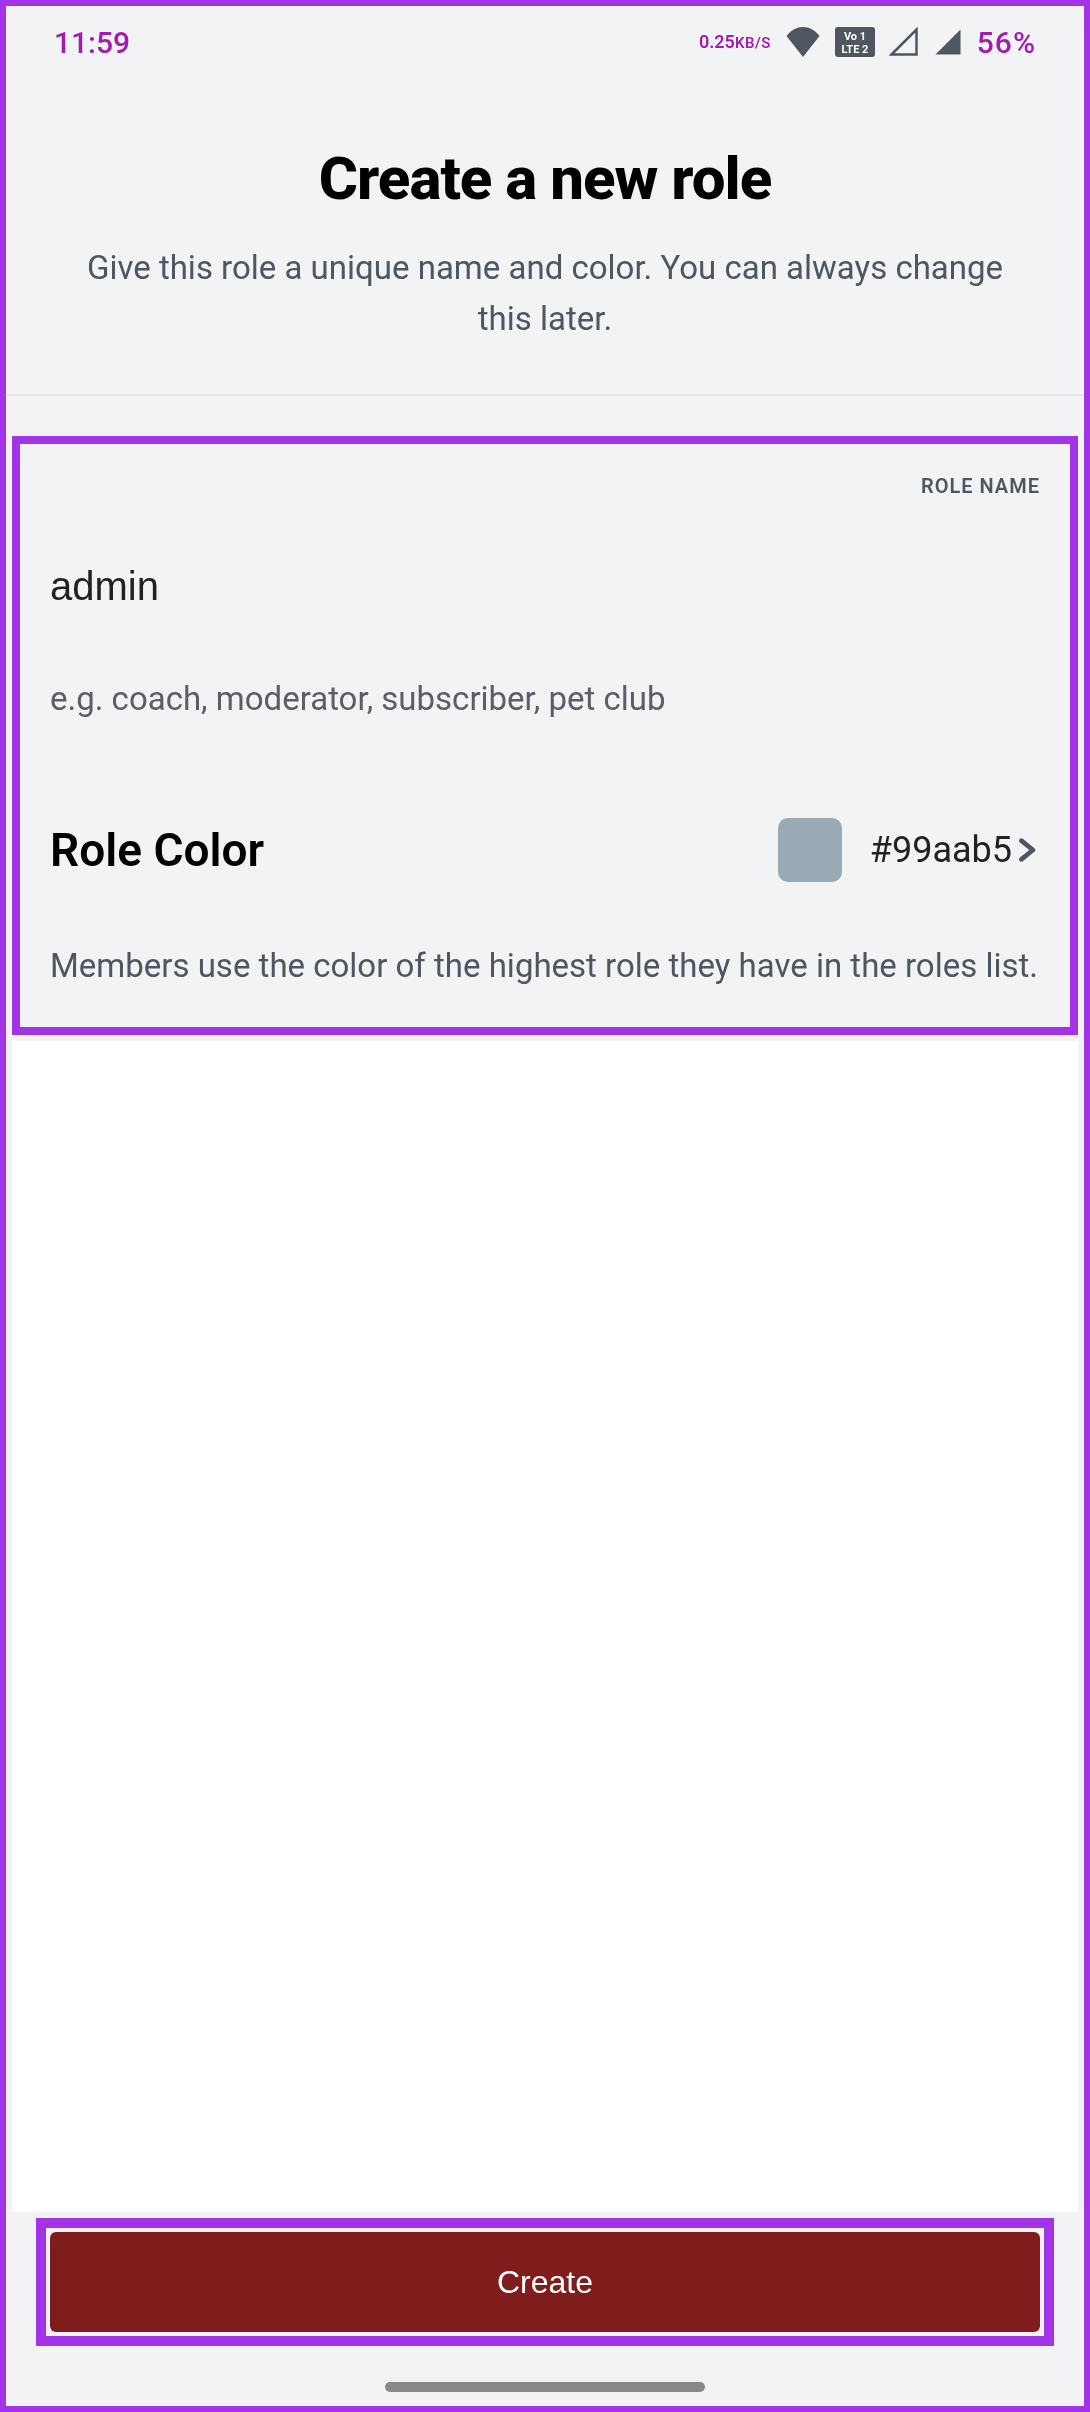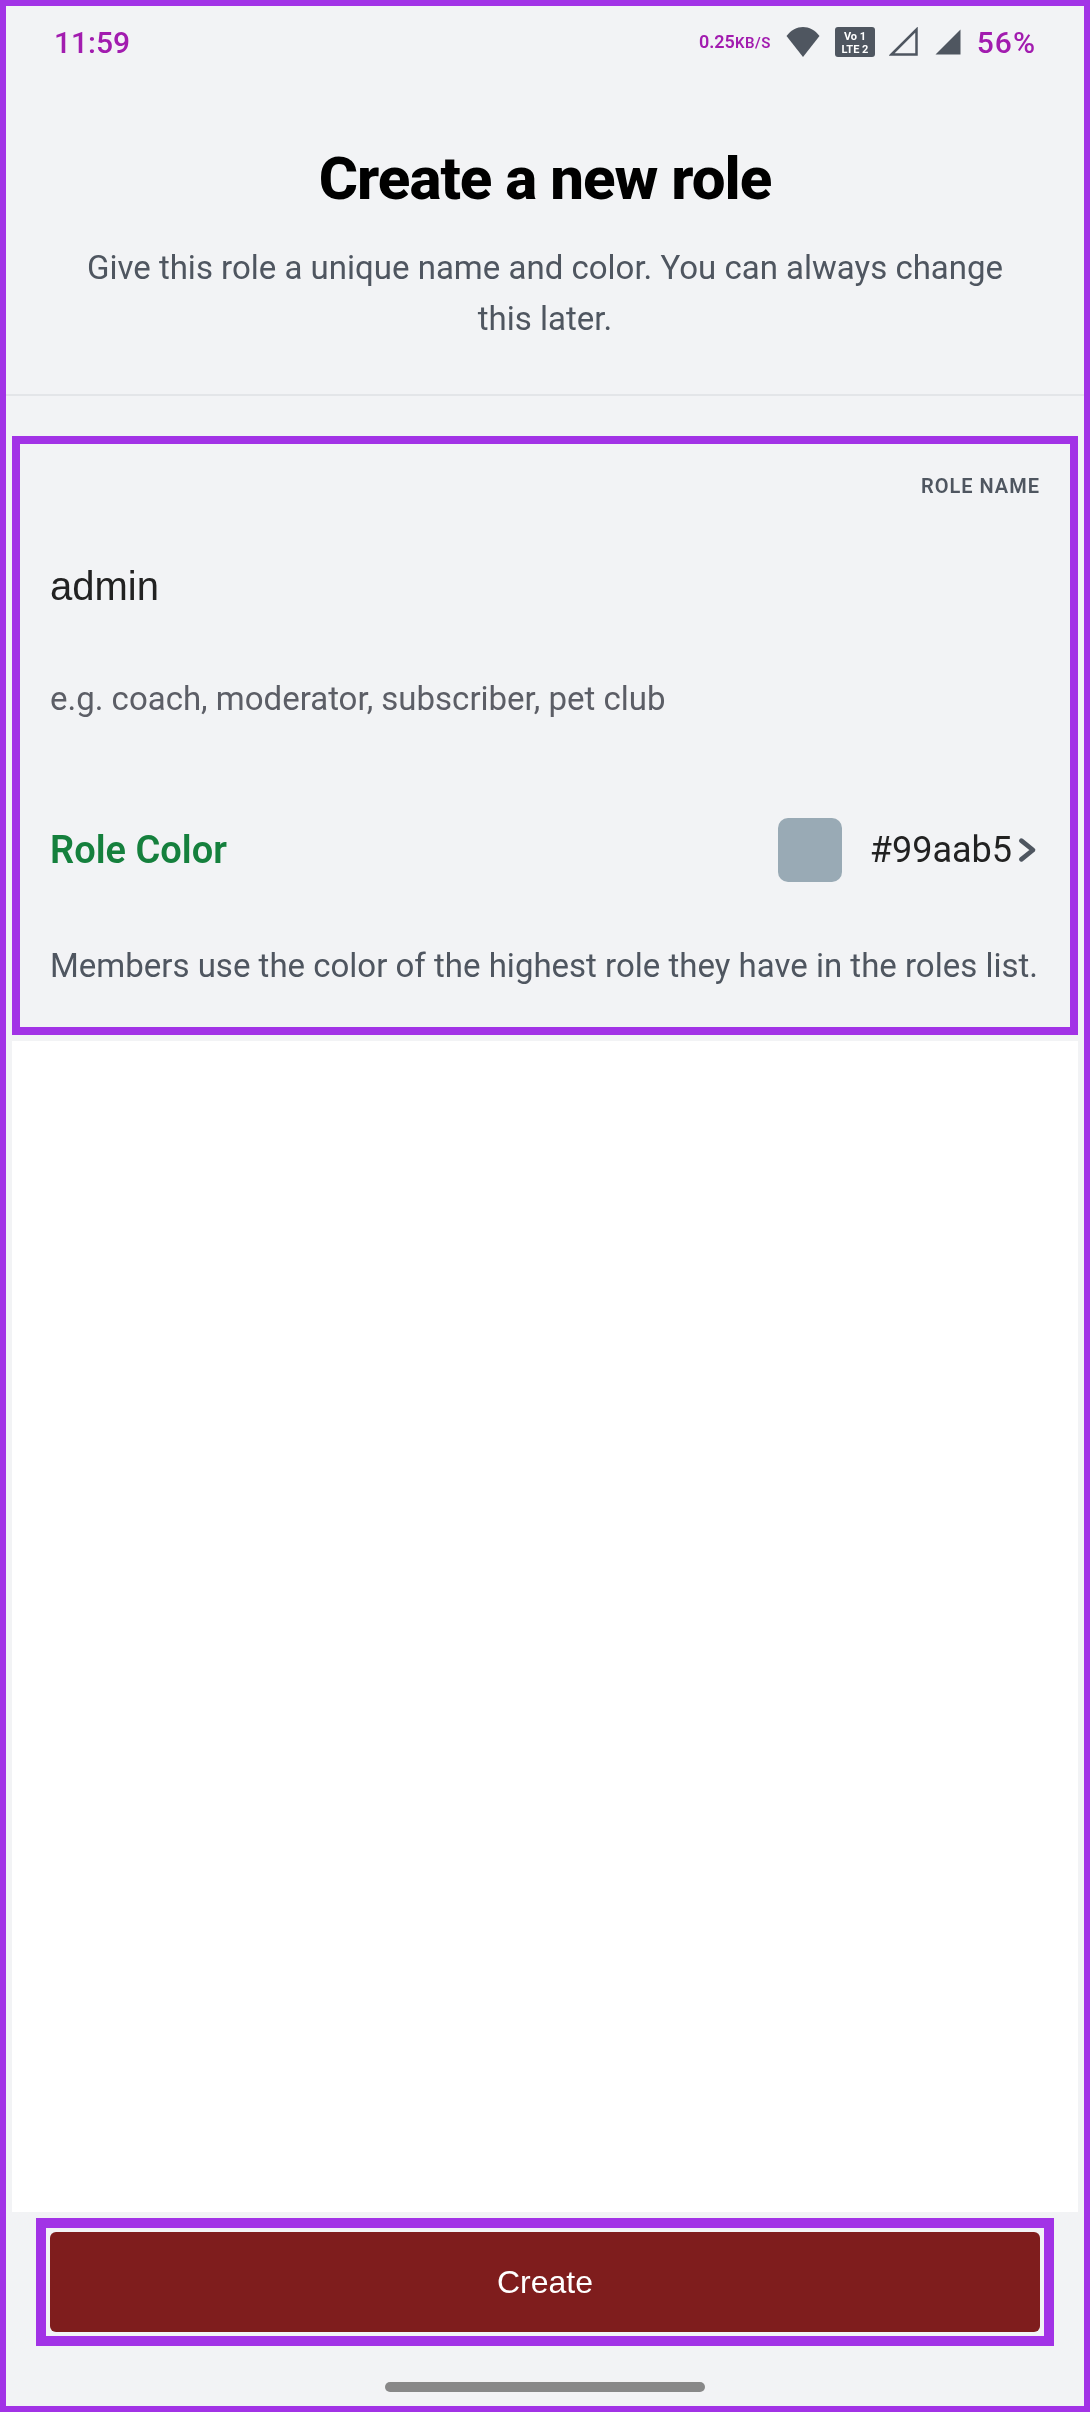--- a/index.html
+++ b/index.html
@@ -43,21 +43,21 @@
   }
   .label { font-size:20px; font-weight:600; color:#4f5660; letter-spacing:1px;text-align:right; }
   .role-input {
     width:100%; border:none; background:transparent; outline:none;
     font-size:40px; color:#222; margin-top:60px; padding:6px 0;
   }
   .hint { font-size:33px; color:#5c5e66; margin-top:64px; }
   .color-row {
     display:flex; align-items:center; margin-top:100px; cursor:pointer;
   }
-  .color-label { font-size:38px; font-weight:600; color:#15803d; flex:1; }
+  .color-label { font-size:46px; font-weight:600; color:#000000; flex:1; }
   .swatch { width:64px; height:64px; border-radius:10px; background:#99aab5; margin-right:28px; }
   .color-value { font-size:36px; color:#222; }
   .chevron { display:flex; align-items:center; }
   .color-desc { font-size:33px; color:#4f5660; margin-top:58px; line-height:1.55; }
   
   .spacer { flex:1; background:#fff; margin:0 6px; }
   
   .create-wrap { padding: 6px 30px 60px 30px; }
   .create-outline { border:10px solid #a233e6; padding:4px; }
   .create-btn {

